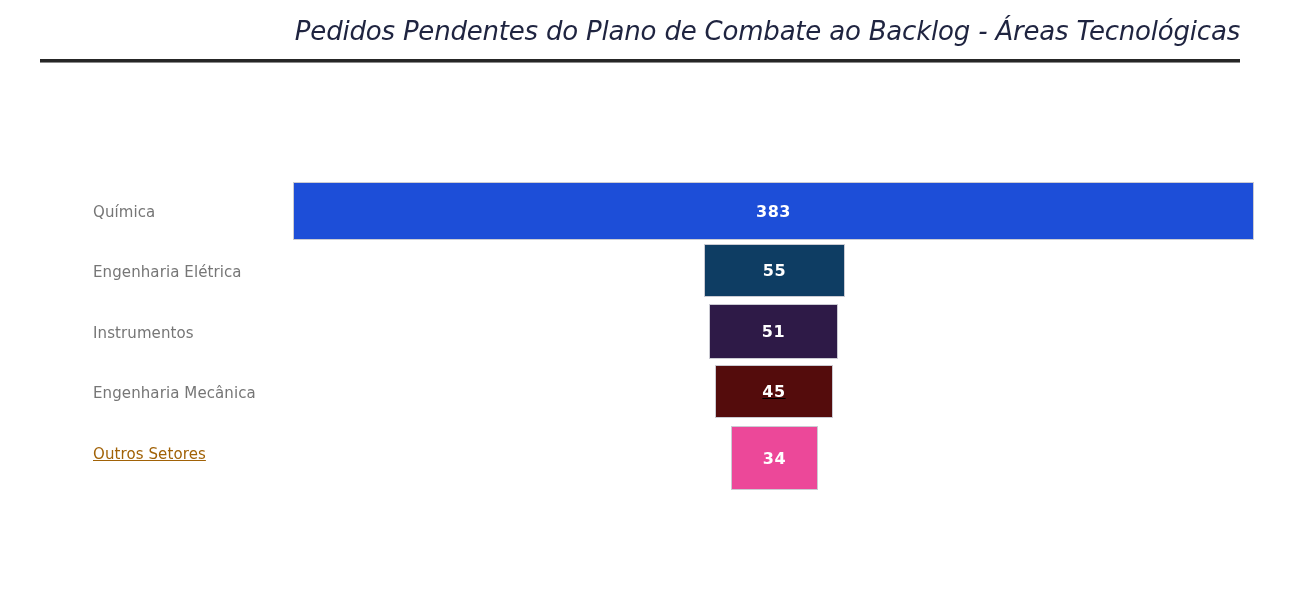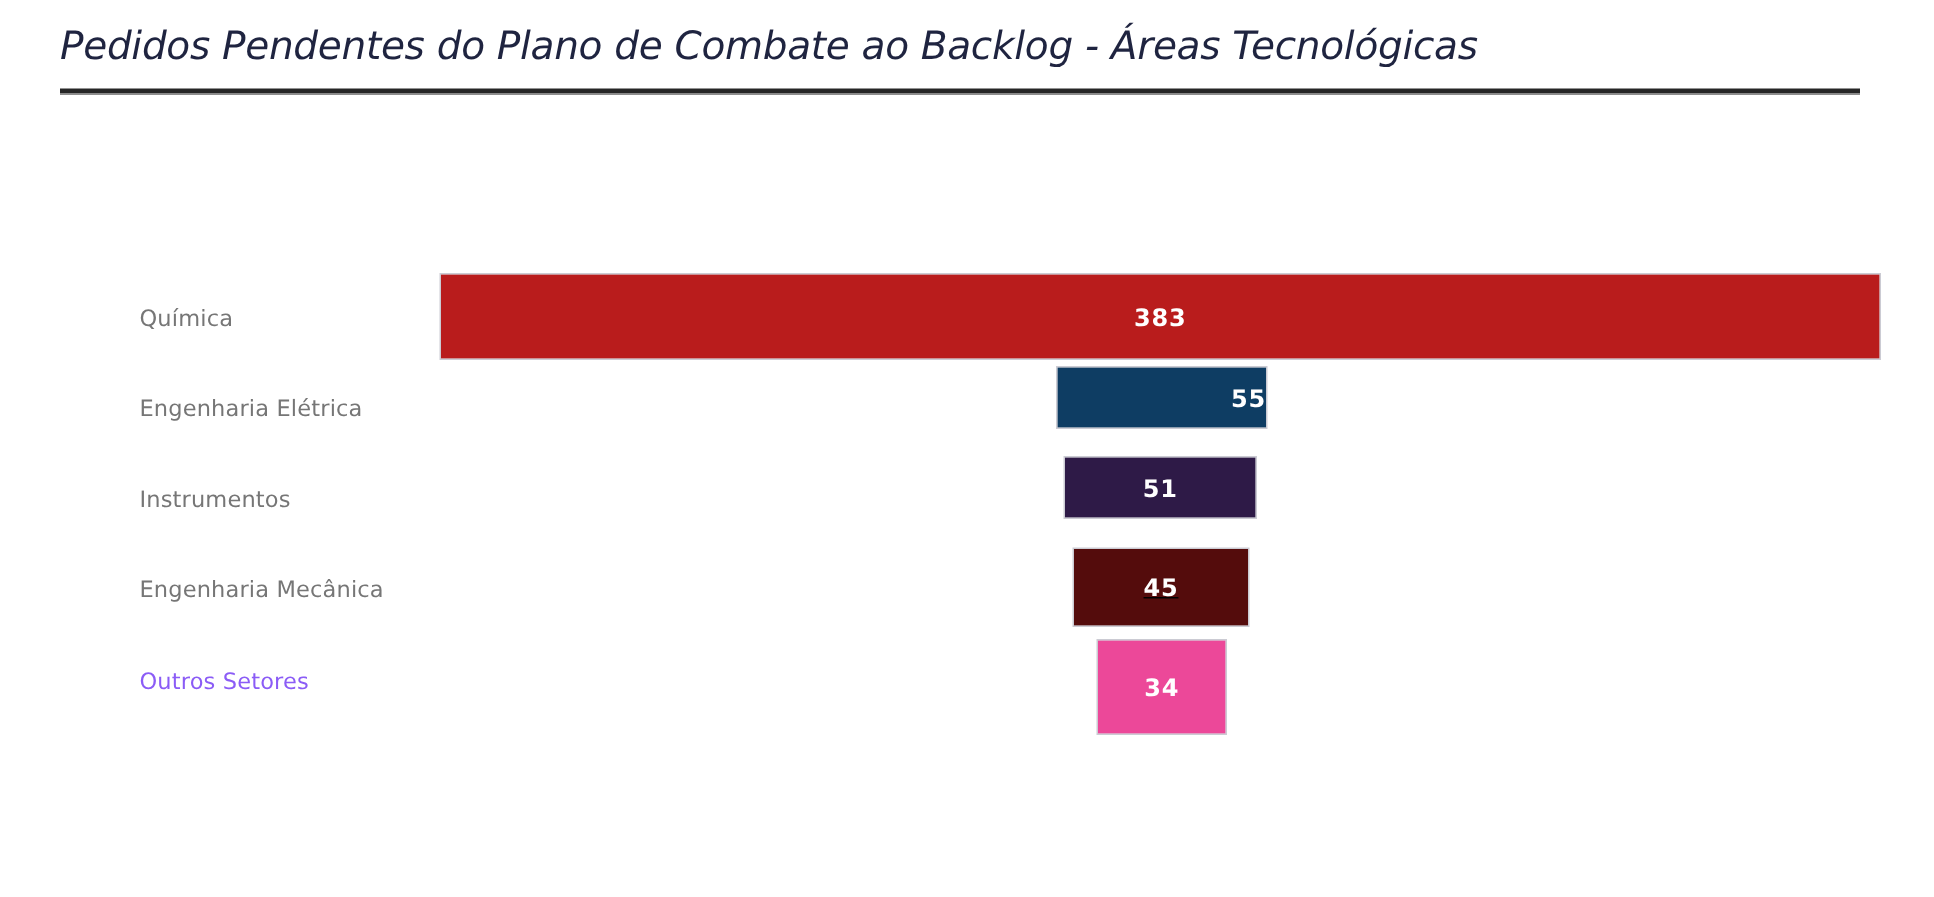--- a/index.html
+++ b/index.html
@@ -14,21 +14,21 @@
     font-family: "DejaVu Sans", sans-serif;
     position: relative;
   }
 
   
   #chart-title {
     position: absolute;
     left: 40px;
     top: 16px;
     width: 1200px;
-    text-align: left;
+    text-align: right;
     font-family: "DejaVu Sans", sans-serif;
     font-style: italic;
     font-size: 26px;
     font-weight: 400;
     color: #1f2440;
     letter-spacing: -0.2px;
     white-space: nowrap;
   }
   #title-rule {
     position: absolute;
@@ -105,48 +105,48 @@
 <body>
 
 <div id="chart-title" style="color: rgb(31, 36, 64);">Pedidos Pendentes do Plano de Combate ao Backlog - Áreas Tecnológicas</div>
 
 <div id="title-rule" style="background: rgb(38, 38, 38);"></div>
 
 <div id="plot-area">
 
   <div class="bar-row">
     <div class="cat-label" style="top: 203px; color: rgb(118, 118, 118);">Química</div>
-    <div class="bar" style="left: 258px; top: 183px; width: 959px; height: 56px; background: #b91c1c;">
+    <div class="bar" style="left: 258px; top: 183px; width: 959px; height: 56px; background: #1d4ed8;">
       <span class="bar-value" style="color: rgb(255, 255, 255);">383</span>
     </div>
   </div>
 
   <div class="bar-row">
     <div class="cat-label" style="top: 263px; color: rgb(118, 118, 118);">Engenharia Elétrica</div>
-    <div class="bar" style="left: 669px; top: 245px; width: 139px; height: 40px; background: rgb(14, 61, 99); justify-content: flex-end;">
+    <div class="bar" style="left: 669px; top: 245px; width: 139px; height: 51px; background: rgb(14, 61, 99);">
       <span class="bar-value" style="color: rgb(255, 255, 255);">55</span>
     </div>
   </div>
 
   <div class="bar-row">
     <div class="cat-label" style="top: 324px; color: rgb(118, 118, 118);">Instrumentos</div>
-    <div class="bar" style="left: 674px; top: 305px; width: 127px; height: 40px; background: rgb(46, 26, 71);">
+    <div class="bar" style="left: 674px; top: 305px; width: 127px; height: 53px; background: rgb(46, 26, 71);">
       <span class="bar-value" style="color: rgb(255, 255, 255);">51</span>
     </div>
   </div>
 
   <div class="bar-row">
     <div class="cat-label" style="top: 384px; color: rgb(118, 118, 118);">Engenharia Mecânica</div>
     <div class="bar" style="left: 680px; top: 366px; width: 116px; height: 51px; background: rgb(84, 12, 12); text-decoration: underline;">
       <span class="bar-value" style="color: rgb(255, 255, 255);">45</span>
     </div>
   </div>
 
   <div class="bar-row">
-    <div class="cat-label" style="top: 445px; color: #8b5cf6;">Outros Setores</div>
+    <div class="cat-label" style="top: 445px; color: #a16207; text-decoration: underline;">Outros Setores</div>
     <div class="bar" style="left: 696px; top: 427px; width: 85px; height: 62px; background: #ec4899;">
       <span class="bar-value" style="color: rgb(255, 255, 255);">34</span>
     </div>
   </div>
 
 </div>
 
 <div id="footer">
 </div>
 

